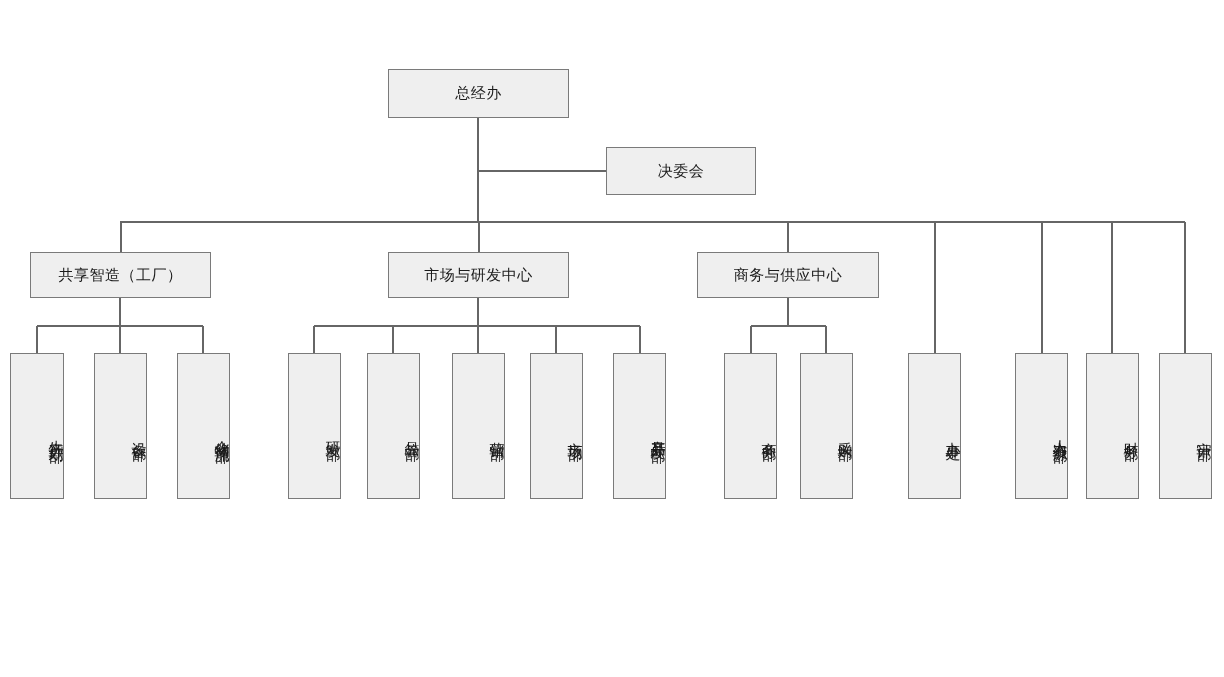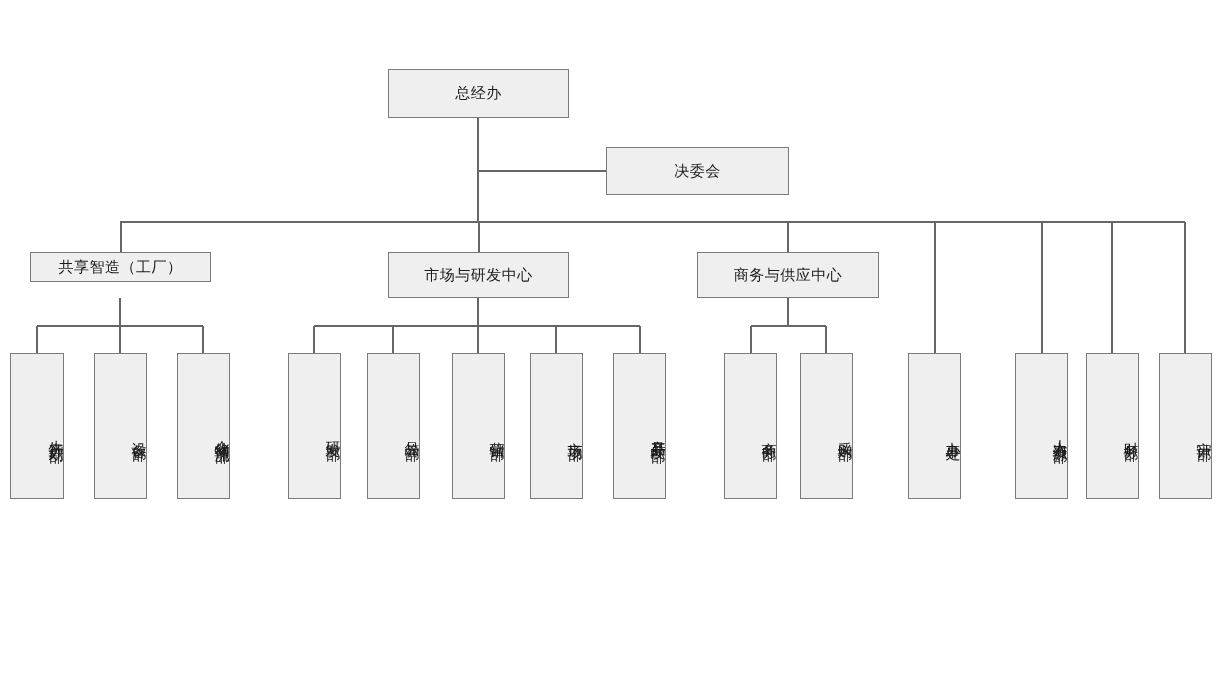--- a/index.html
+++ b/index.html
@@ -87,24 +87,24 @@
         <line x1="1042" y1="222" x2="1042" y2="353"></line>
         <line x1="1112" y1="222" x2="1112" y2="353"></line>
         <line x1="1185" y1="222" x2="1185" y2="353"></line>
       </g>
   </svg>
 
   <div id="nodes-layer">
       <div class="node node-h" style="left: 388px; top: 69px; width: 181px; height: 49px;">
         <span>总经办</span>
       </div>
-      <div class="node node-h" style="left: 606px; top: 147px; width: 183px; height: 48px;">
+      <div class="node node-h" style="left: 606px; top: 147px; width: 150px; height: 48px;">
         <span>决委会</span>
       </div>
-      <div class="node node-h" style="left: 30px; top: 252px; width: 181px; height: 30px;">
+      <div class="node node-h" style="left: 30px; top: 252px; width: 181px; height: 46px;">
         <span>共享智造（工厂）</span>
       </div>
       <div class="node node-h" style="left: 388px; top: 252px; width: 181px; height: 46px; text-align: right;">
         <span>市场与研发中心</span>
       </div>
       <div class="node node-h" style="left: 697px; top: 252px; width: 182px; height: 46px;">
         <span>商务与供应中心</span>
       </div>
       <div class="node node-v" style="left: 10px; top: 353px; width: 54px; height: 146px;">
         <span>生产计划部</span>

